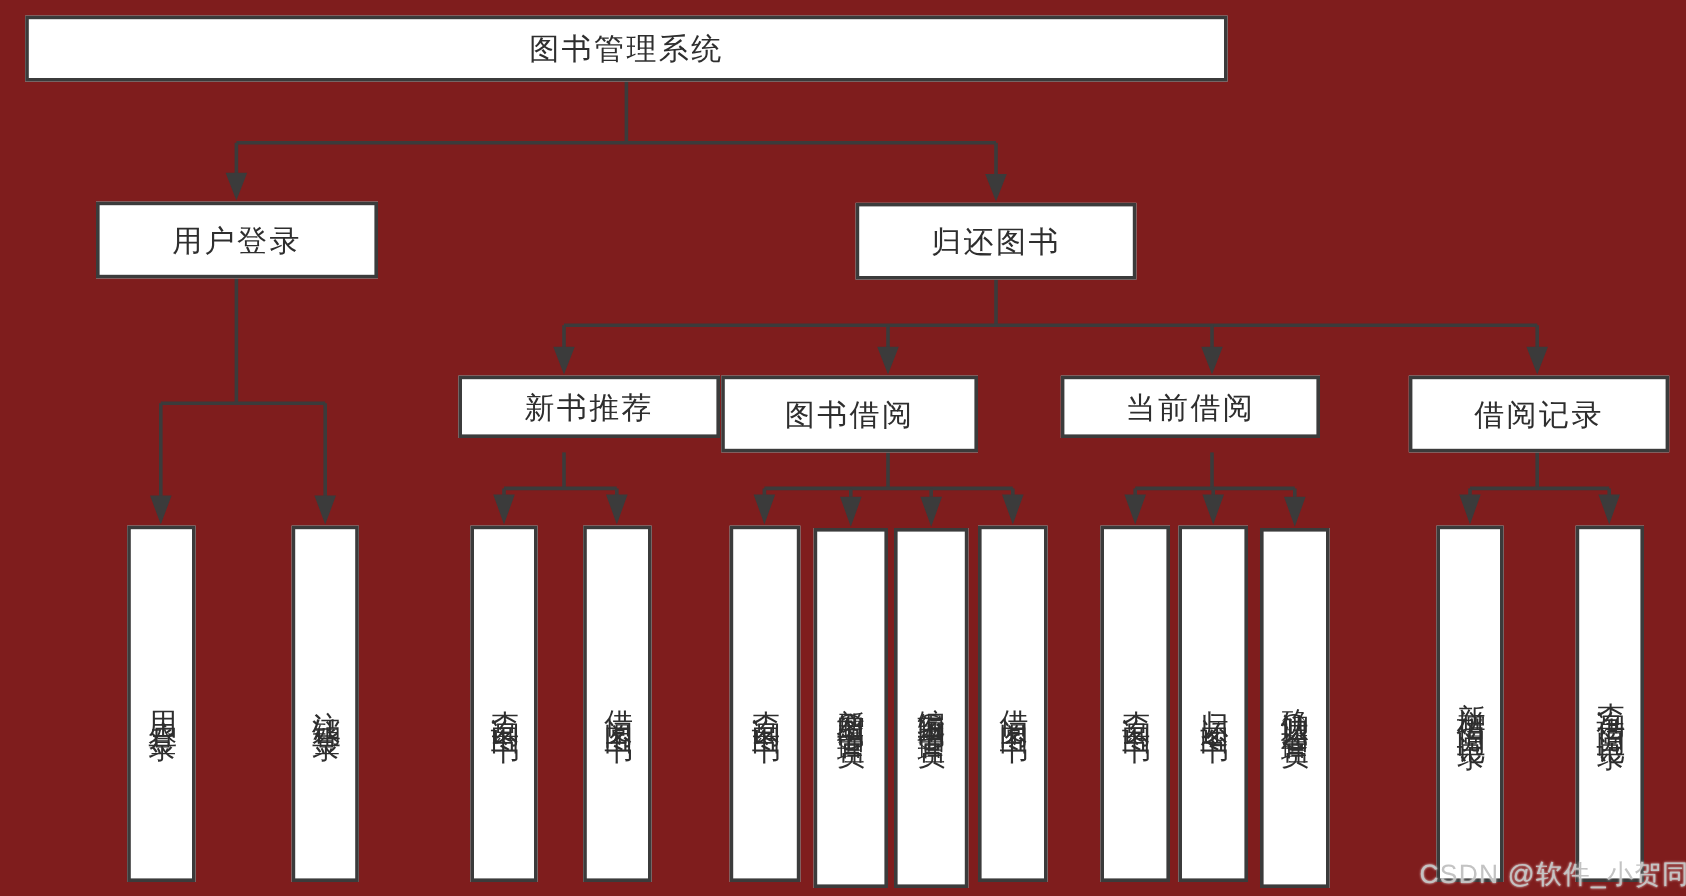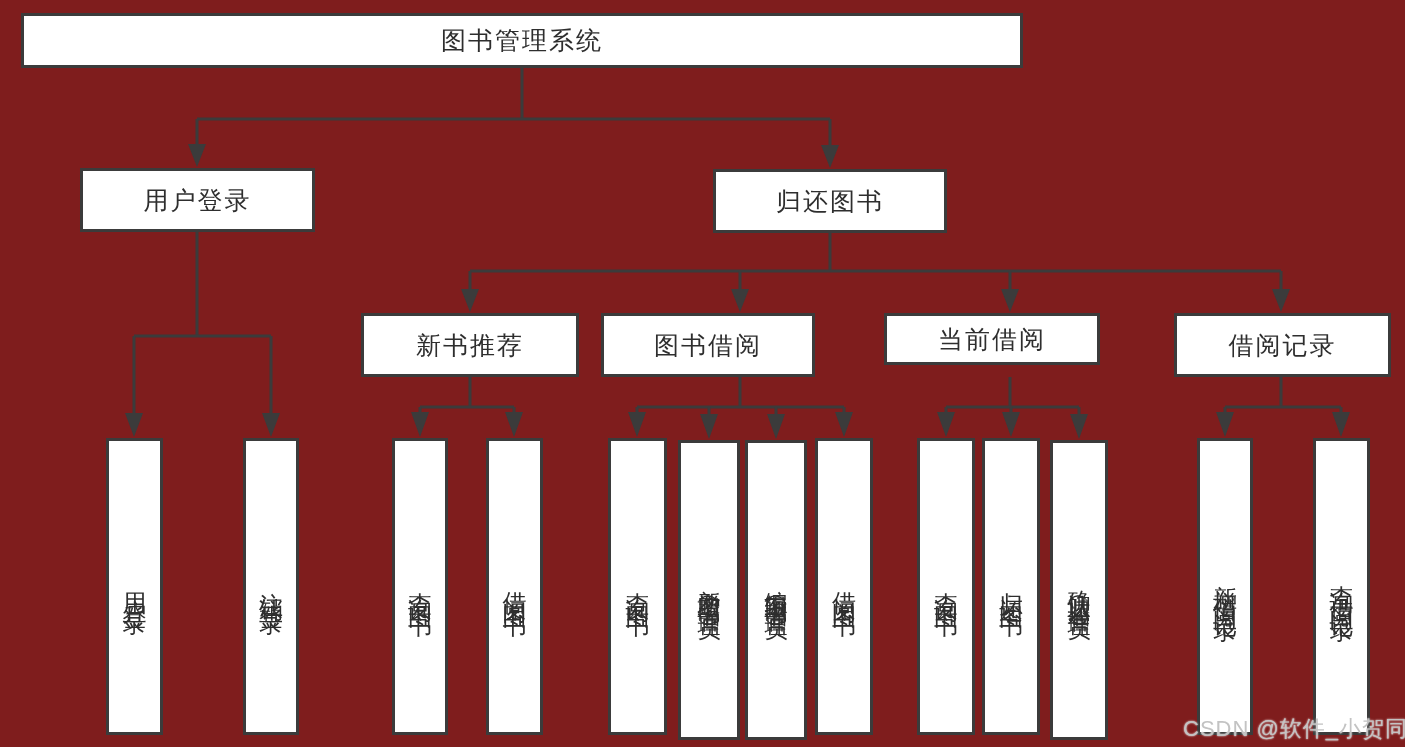--- a/index.html
+++ b/index.html
@@ -96,21 +96,21 @@
       <path d="M1341,407 V413" fill="none"></path>
       <polygon points="1332,412 1350,412 1341,437" stroke="none"></polygon>
     </g>
   </svg>
 
   <div class="node hbox" style="left:21px;top:13px;width:1002px;height:55px">图书管理系统</div>
 
   <div class="node hbox" style="left:80px;top:168px;width:235px;height:64px">用户登录</div>
   <div class="node hbox" style="left:713px;top:169px;width:234px;height:64px">归还图书</div>
 
-  <div class="node hbox" style="left:361px;top:313px;width:218px;height:64px">新书推荐</div>
+  <div class="node hbox" style="left:382px;top:313px;width:218px;height:52px">新书推荐</div>
   <div class="node hbox" style="left:601px;top:313px;width:214px;height:64px">图书借阅</div>
   <div class="node hbox" style="left:884px;top:313px;width:216px;height:52px">当前借阅</div>
   <div class="node hbox" style="left:1174px;top:313px;width:217px;height:64px">借阅记录</div>
 
   <div class="node vbox" style="left:106px;top:438px;width:57px;height:297px">
     <span class="vtext">用户登录</span>
   </div>
   <div class="node vbox" style="left:243px;top:438px;width:56px;height:297px">
     <span class="vtext">注销登录</span>
   </div>

